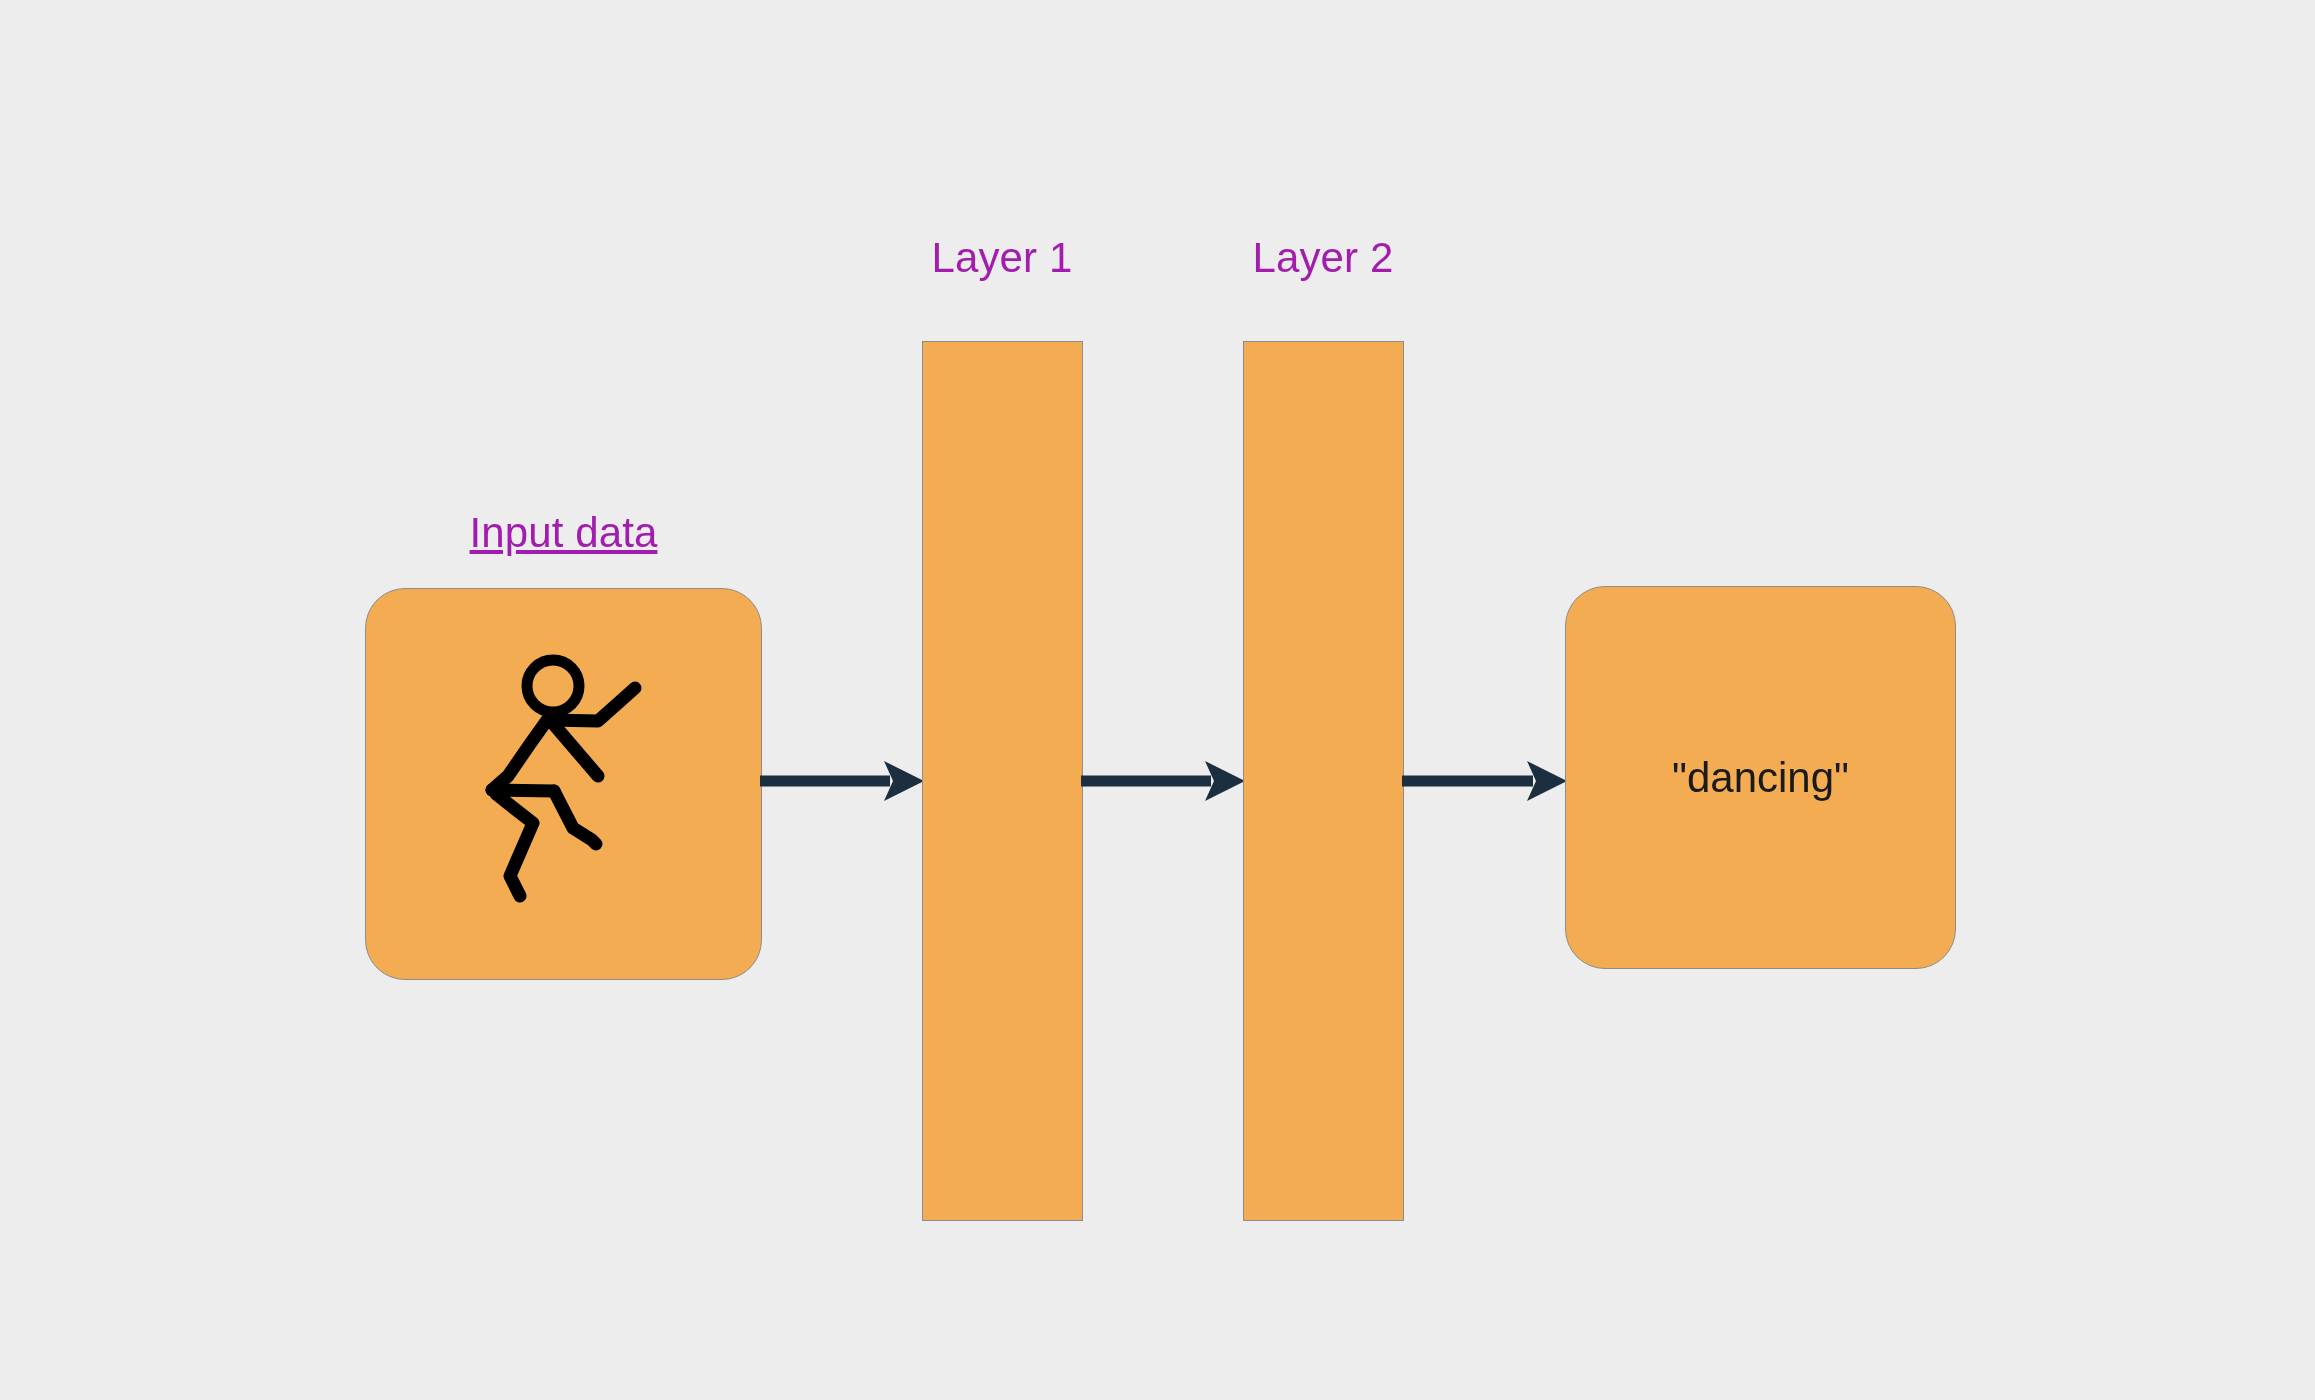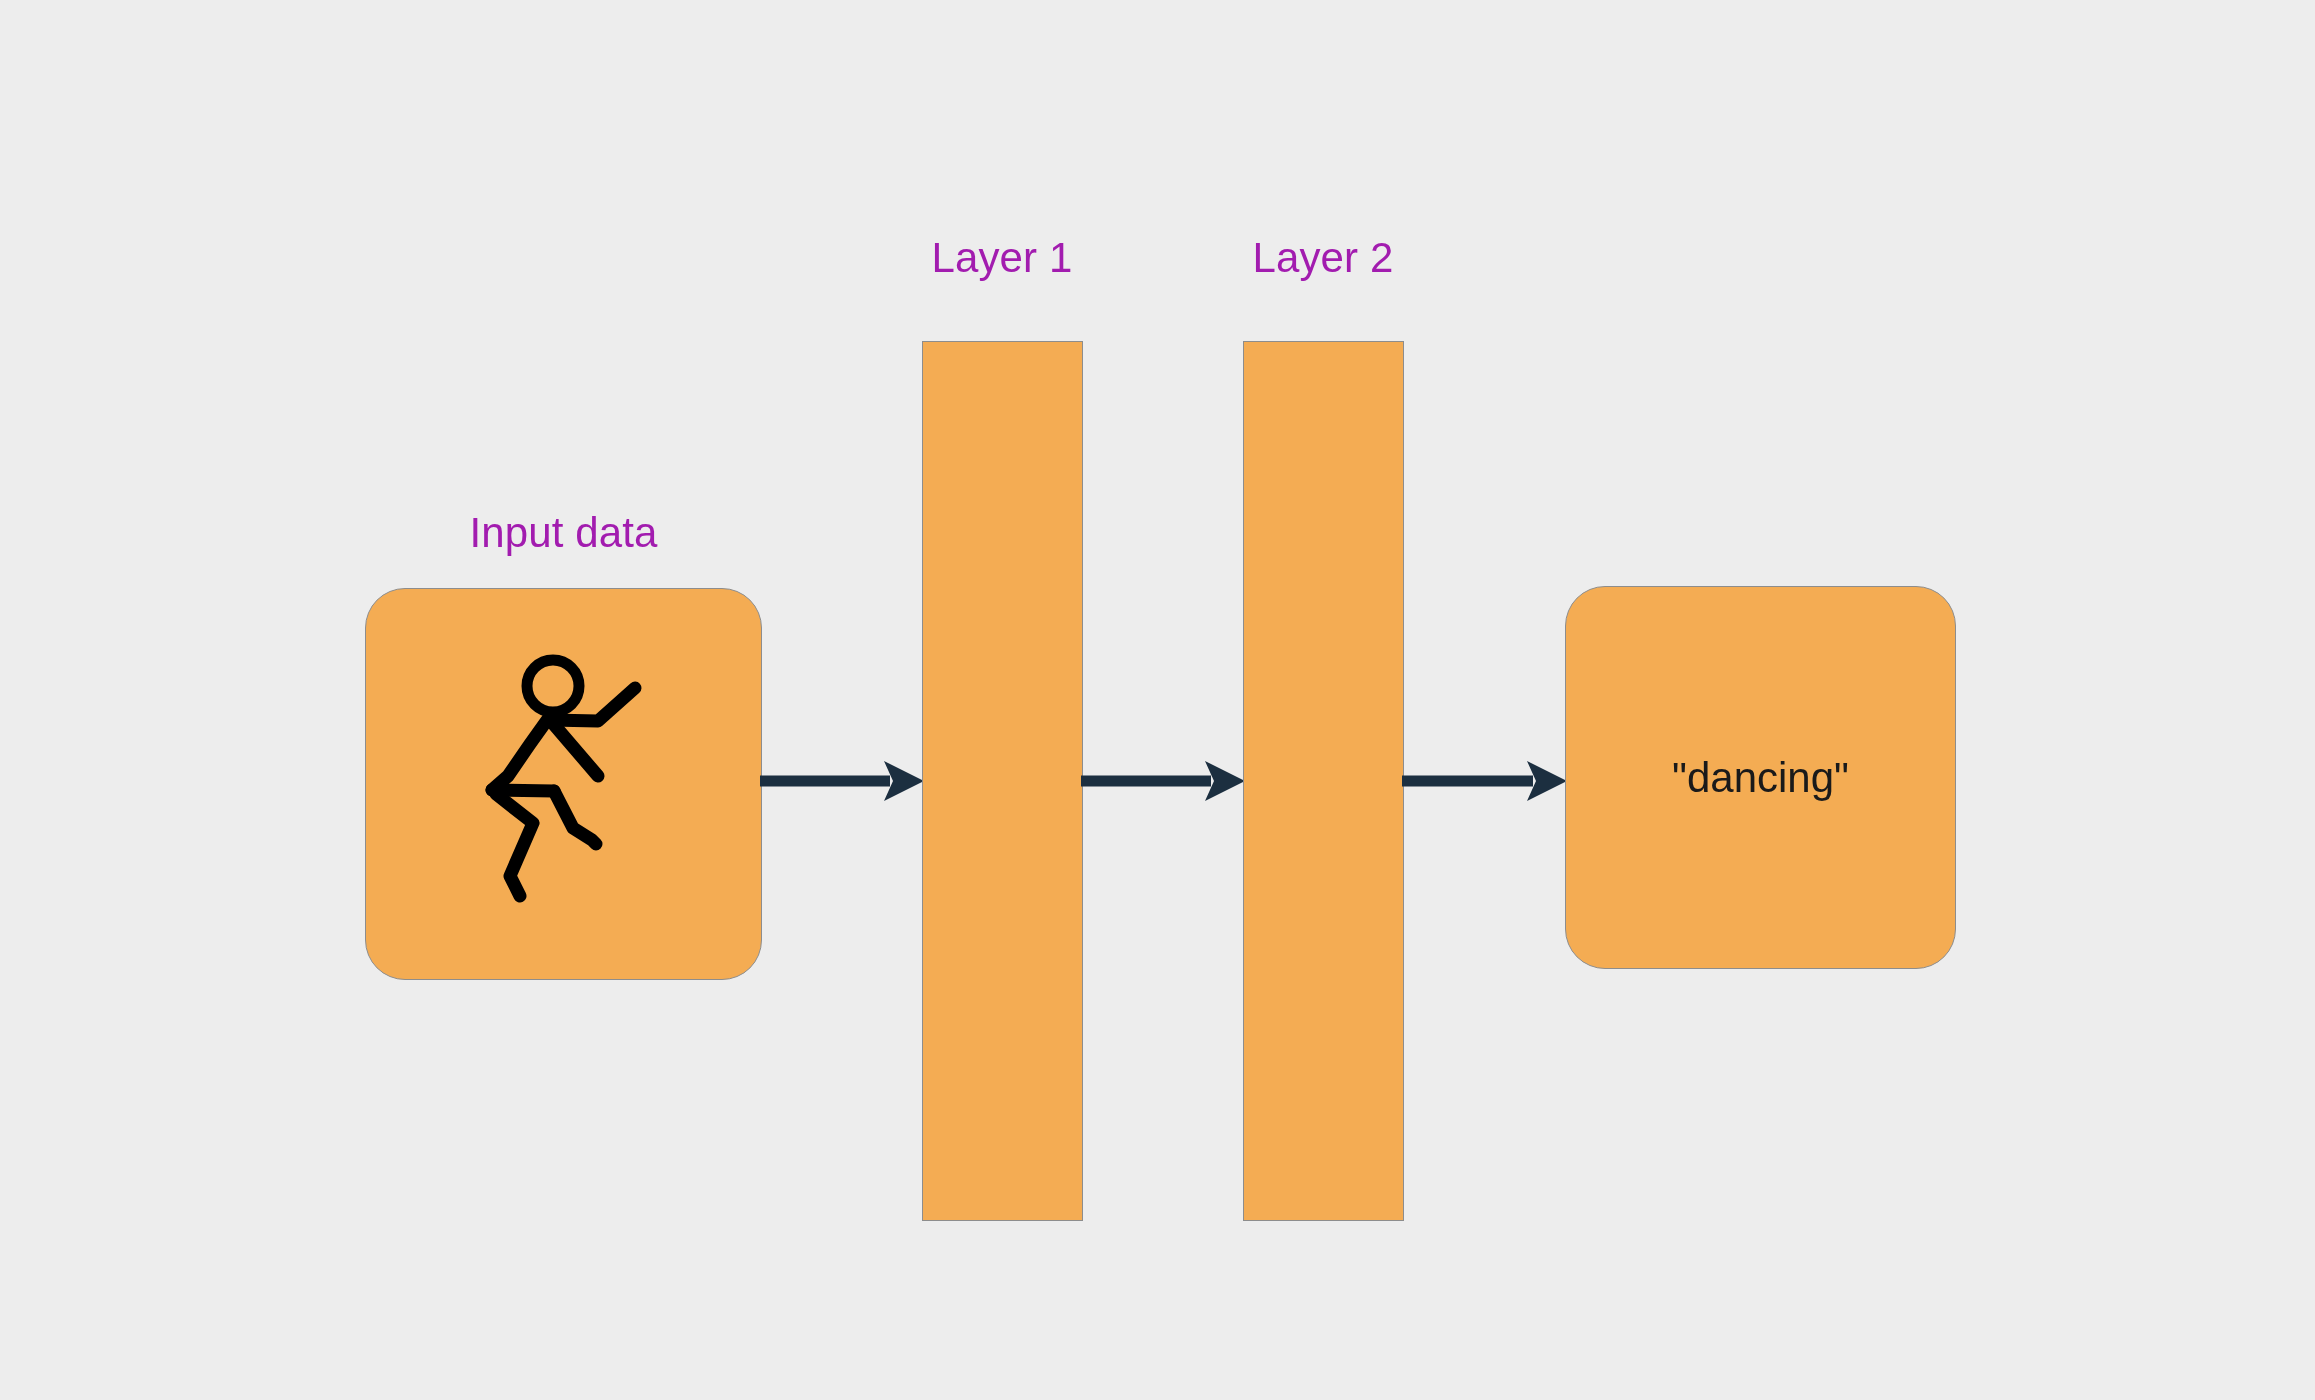--- a/index.html
+++ b/index.html
@@ -58,21 +58,21 @@
     line-height: 1;
     white-space: nowrap;
   }
 
   
   #input-box     { left: 365px;  top: 588px;  width: 397px; height: 392px; }
   #layer1-bar    { left: 922px;  top: 341px;  width: 161px; height: 880px; }
   #layer2-bar    { left: 1243px; top: 341px;  width: 161px; height: 880px; }
   #output-box    { left: 1565px; top: 586px;  width: 391px; height: 383px; }
 
-  #input-label   { left: 365px;  top: 512px;  width: 397px; }
+  #input-label   { left: 365px;  top: 512px;  width: 397px; text-decoration: underline; }
   #layer1-label  { left: 902px;  top: 237px;  width: 200px; }
   #layer2-label  { left: 1223px; top: 237px;  width: 200px; }
 
   
   .arrow {
     position: absolute;
     overflow: visible;
   }
   #arrow-1 { left: 760px;  top: 741px; width: 164px; height: 80px; }
   #arrow-2 { left: 1081px; top: 741px; width: 164px; height: 80px; }

